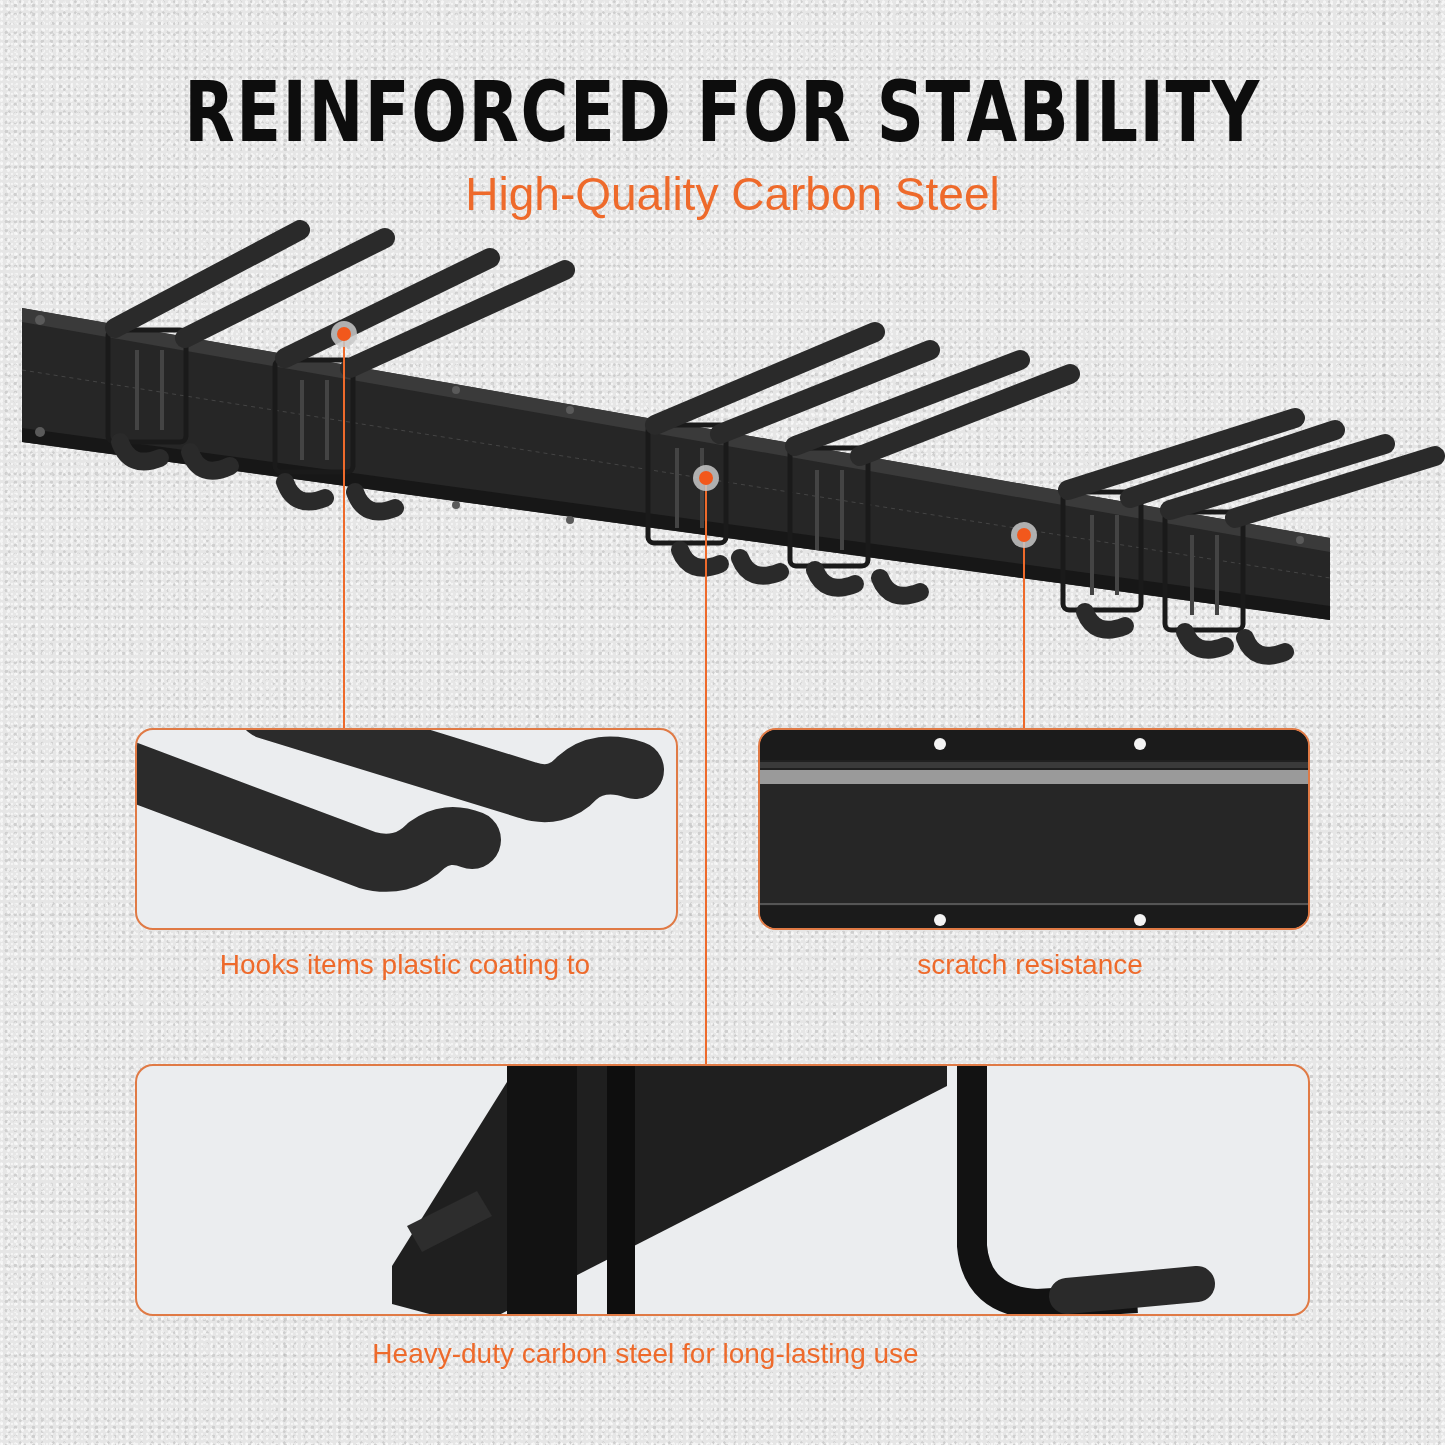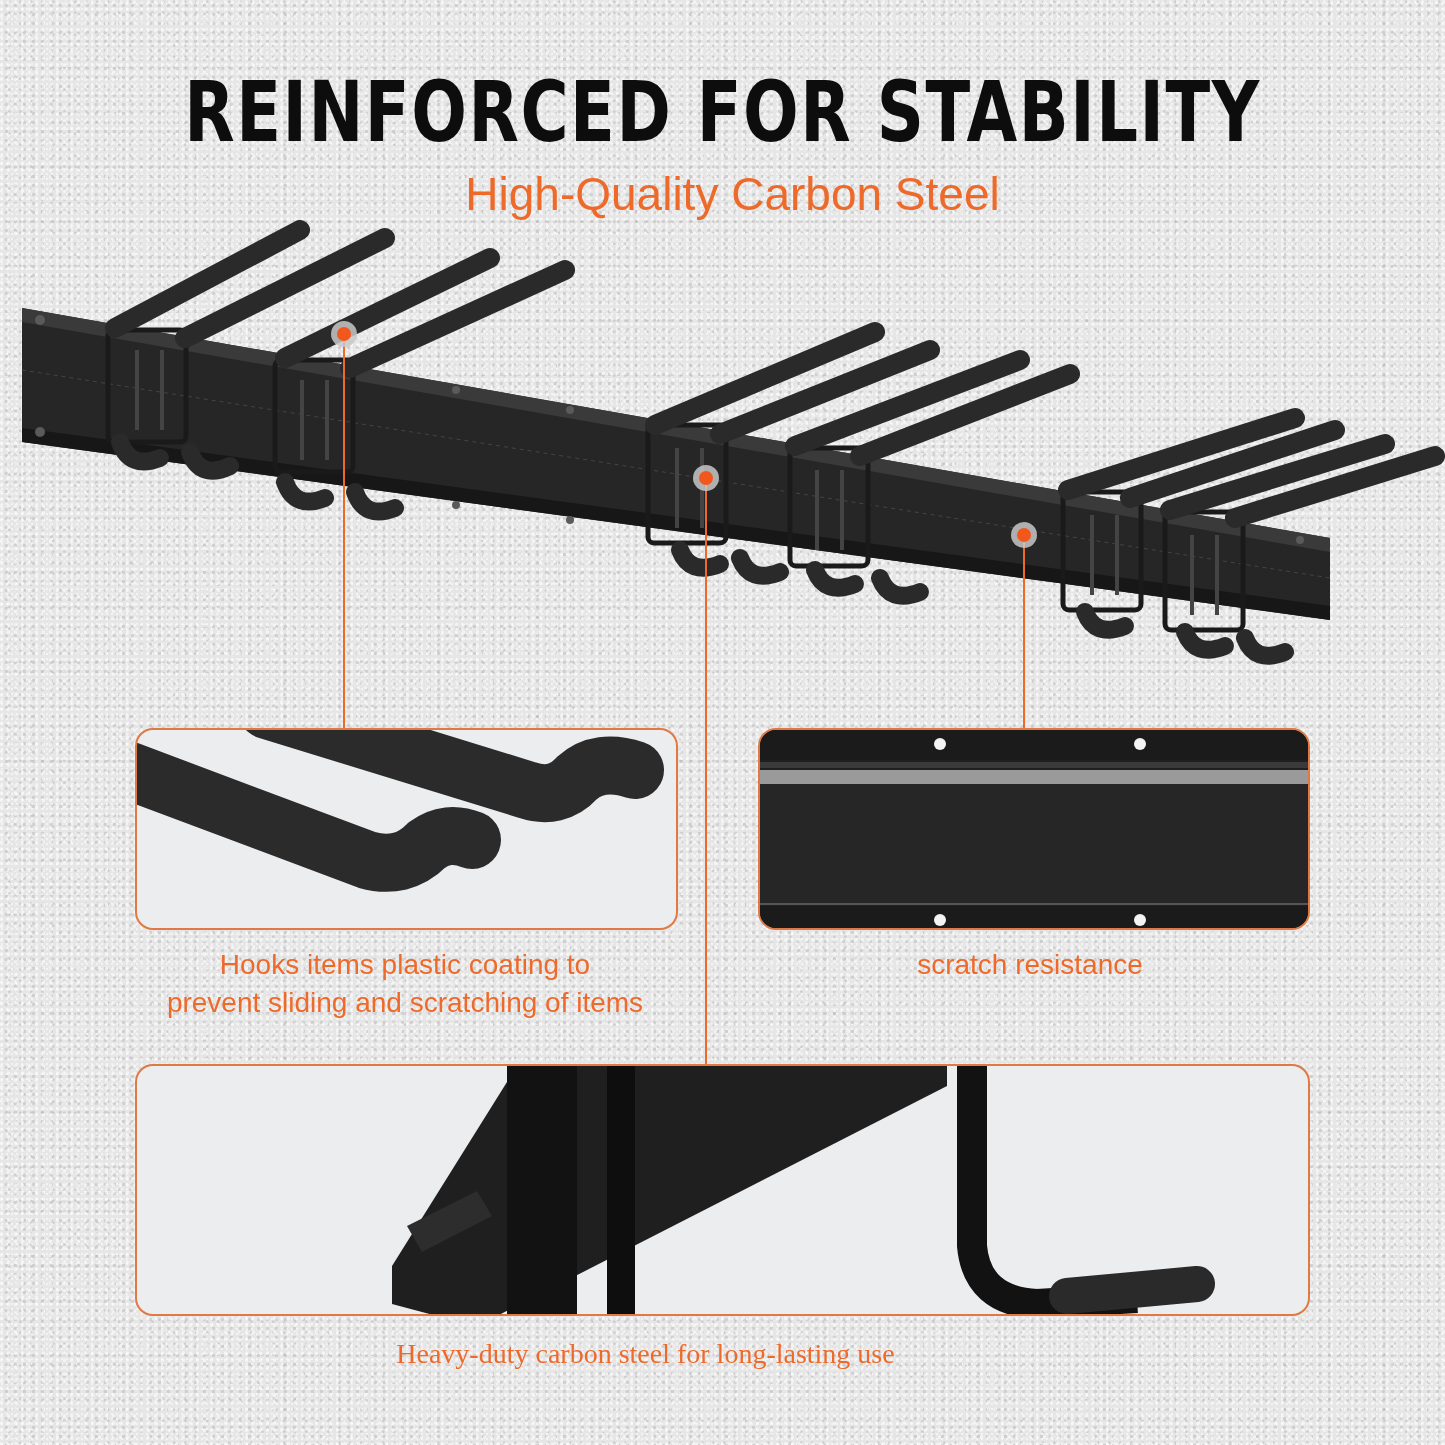--- a/index.html
+++ b/index.html
@@ -155,33 +155,32 @@
       <circle cx="180" cy="14" r="6"></circle>
         <circle cx="380" cy="14" r="6"></circle>
       <circle cx="180" cy="190" r="6"></circle>
         <circle cx="380" cy="190" r="6"></circle>
     </g>
   </svg>
 </div>
 
 <div class="caption" style="left:110px; width:590px; top:946px;">
   <div>Hooks items plastic coating to</div>
-  <div>prevent sliding and scratching of items</div>
 </div>
 
 <div class="caption" style="left:830px; width:400px; top:946px;">
   <div>scratch resistance</div>
 </div>
 
 <div class="panel light" style="left:135px; top:1064px; width:1175px; height:252px;">
   <svg width="1175" height="252" viewBox="0 0 1175 252">
     <polygon points="380,0 810,0 810,20 360,250 300,250 255,238 255,200" fill="#1f1f1f"></polygon>
     <polygon points="270,160 340,125 355,150 285,186" fill="#2d2d2d"></polygon>
     <rect x="370" y="0" width="70" height="252" fill="#121212"></rect>
     <rect x="470" y="0" width="28" height="252" fill="#0e0e0e"></rect>
     <path d="M835 0 L835 180 Q840 235 900 238 L1000 232" stroke="#121212" stroke-width="30" fill="none"></path>
     <path d="M930 230 L1060 218" stroke="#2a2a2a" stroke-width="36" fill="none" stroke-linecap="round"></path>
   </svg>
 </div>
 
-<div class="caption" style="left:0; width:1291px; top:1335px;font-family:Liberation Serif, serif;">
+<div class="caption" style="left:0; width:1291px; top:1335px;">
   <div>Heavy-duty carbon steel for long-lasting use</div>
 </div>
 
 </body></html>

